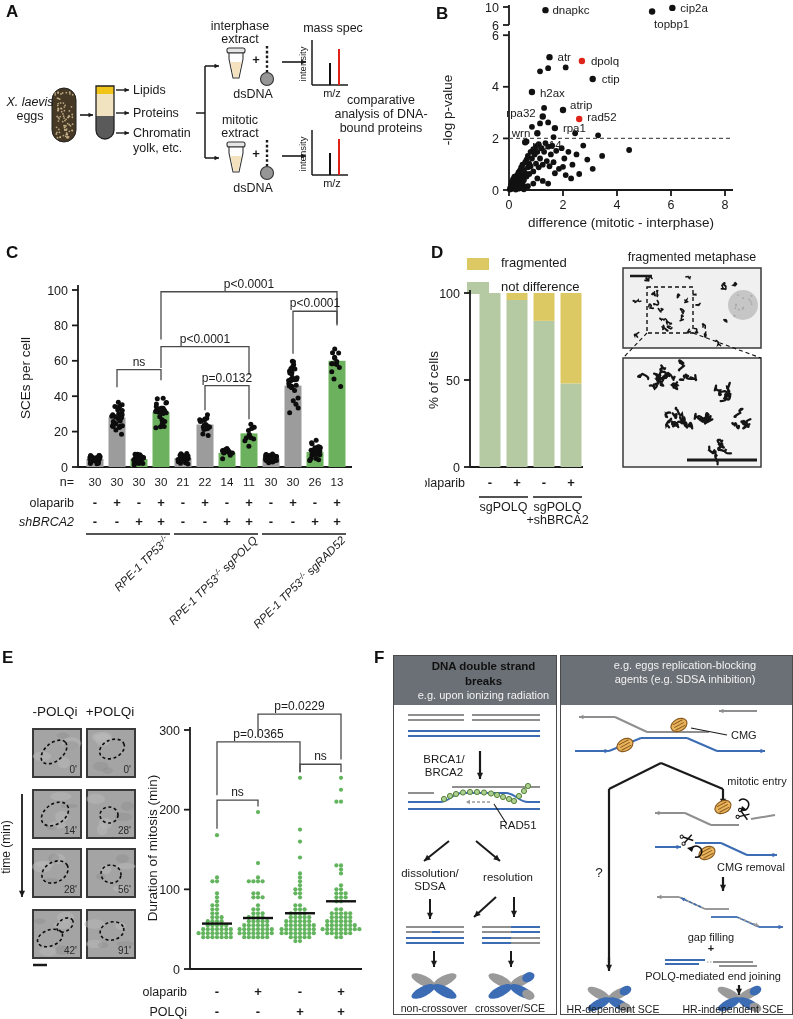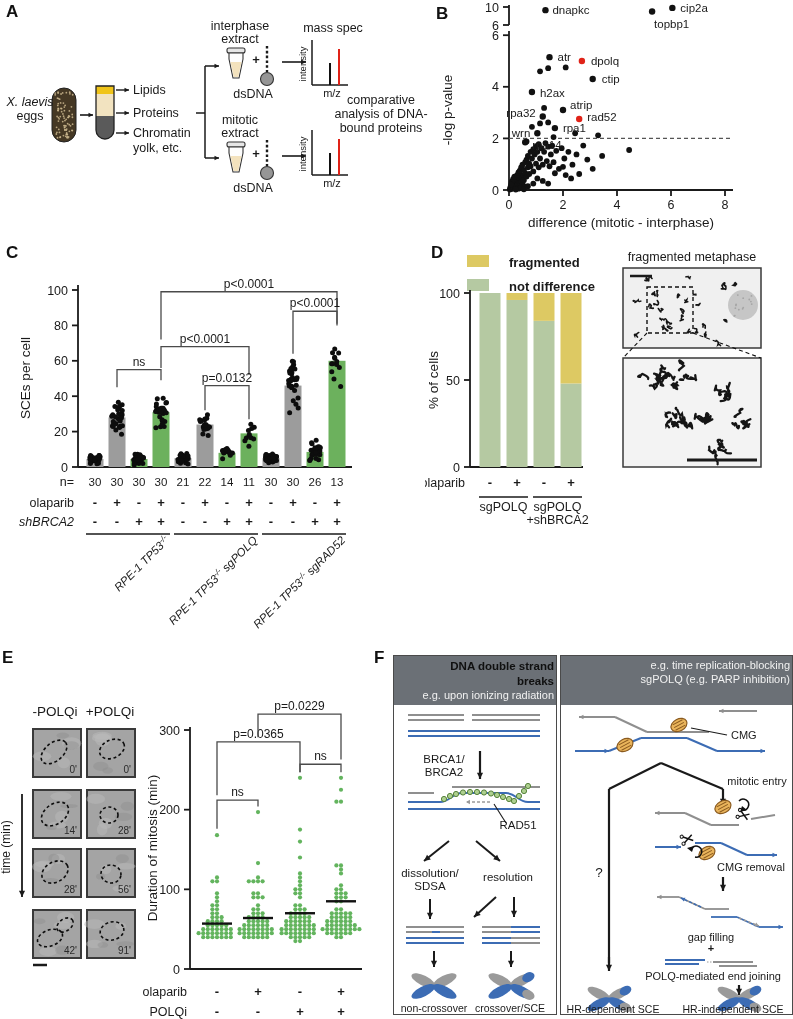--- a/index.html
+++ b/index.html
@@ -1,24 +1,24 @@
 <!DOCTYPE html>
 <html><head>
 <meta charset="utf-8">
 <style>
   html,body{margin:0;padding:0;background:#fff;}
   #fig{position:relative;width:793px;height:1019px;background:#fff;
        font-family:"Liberation Sans",sans-serif;color:#1a1a1a;overflow:hidden;}
   .pl{position:absolute;font-weight:bold;font-size:17px;color:#111;}
   .abs{position:absolute;}
-  .legend-row{display:flex;align-items:flex-start;gap:20px;margin-bottom:9px;font-weight:bold;}
+  .legend-row{display:flex;align-items:flex-end;gap:12px;margin-bottom:9px;}
   .swatch{width:22px;height:12px;display:inline-block;}
   .legend-label{font-size:13px;color:#1a1a1a;}
   .fbox{position:absolute;border:1.5px solid #4a4a4a;background:#fff;box-sizing:border-box;}
-  .fhead{background:#6b7076;text-align:right;padding:3px 2px 4px 19px;}
+  .fhead{background:#6b7076;text-align:center;padding:3px 2px 4px 19px;}
   .fhead .t{font-size:11.5px;font-weight:bold;color:#101010;line-height:1.3;}
   .fhead .s{font-size:11px;color:#f1f1f1;line-height:1.25;}
   .colhead{position:absolute;font-size:13.5px;color:#1a1a1a;text-align:center;width:50px;}
 </style>
 </head>
 <body>
 
 <div id="fig">
   <div class="pl" style="left:6px;top:2px">A</div>
   <div class="pl" style="left:436px;top:4px">B</div>
@@ -1353,22 +1353,22 @@
             <ellipse cx="106.30792170973959" cy="286.44788599687456" rx="13" ry="5" fill="#3c6cb4" transform="rotate(153 106.30792170973959 286.44788599687456)"></ellipse>
             <ellipse cx="127.69207829026041" cy="286.44788599687456" rx="13" ry="5" fill="#3c6cb4" transform="rotate(27 127.69207829026041 286.44788599687456)"></ellipse>
             <ellipse cx="134.37462722167317" cy="289.85281474492115" rx="6.5" ry="4.6" fill="#9a9a9a" transform="rotate(27 134.37462722167317 289.85281474492115)"></ellipse>
           </g>
           <text x="40" y="307" font-size="10.5" text-anchor="middle" fill="#1a1a1a" font-family="&quot;Liberation Sans&quot;,sans-serif">non-crossover</text>
           <text x="116" y="307" font-size="10.5" text-anchor="middle" fill="#1a1a1a" font-family="&quot;Liberation Sans&quot;,sans-serif">crossover/SCE</text>
         </svg>
     </div>
     <div class="fbox" style="left:170px;top:7px;width:233px;height:360px">
       <div class="fhead" style="height:42px">
-        <div class="s">e.g. time replication-blocking</div>
-        <div class="s">sgPOLQ (e.g. PARP inhibition)</div>
+        <div class="s">e.g. eggs replication-blocking</div>
+        <div class="s">agents (e.g. SDSA inhibition)</div>
       </div>
       <svg id="svgFR" width="229" height="310">
           <g>
             <line x1="54" y1="12" x2="18" y2="12" stroke="#8f8f8f" stroke-width="2"></line>
             <polygon points="18,12 22.502235511763384,9.825172329443848 22.502235511763384,14.174827670556152" fill="#8f8f8f"></polygon>
             <line x1="54" y1="12" x2="86" y2="27" stroke="#8f8f8f" stroke-width="2"></line>
             <line x1="86" y1="27" x2="148" y2="27" stroke="#8f8f8f" stroke-width="2"></line>
             <line x1="196" y1="6" x2="158" y2="6" stroke="#8f8f8f" stroke-width="2"></line>
             <polygon points="158,6 162.5022355117634,3.8251723294438476 162.5022355117634,8.174827670556152" fill="#8f8f8f"></polygon>
             <line x1="14" y1="46" x2="48" y2="46" stroke="#3c6cb4" stroke-width="2"></line>

